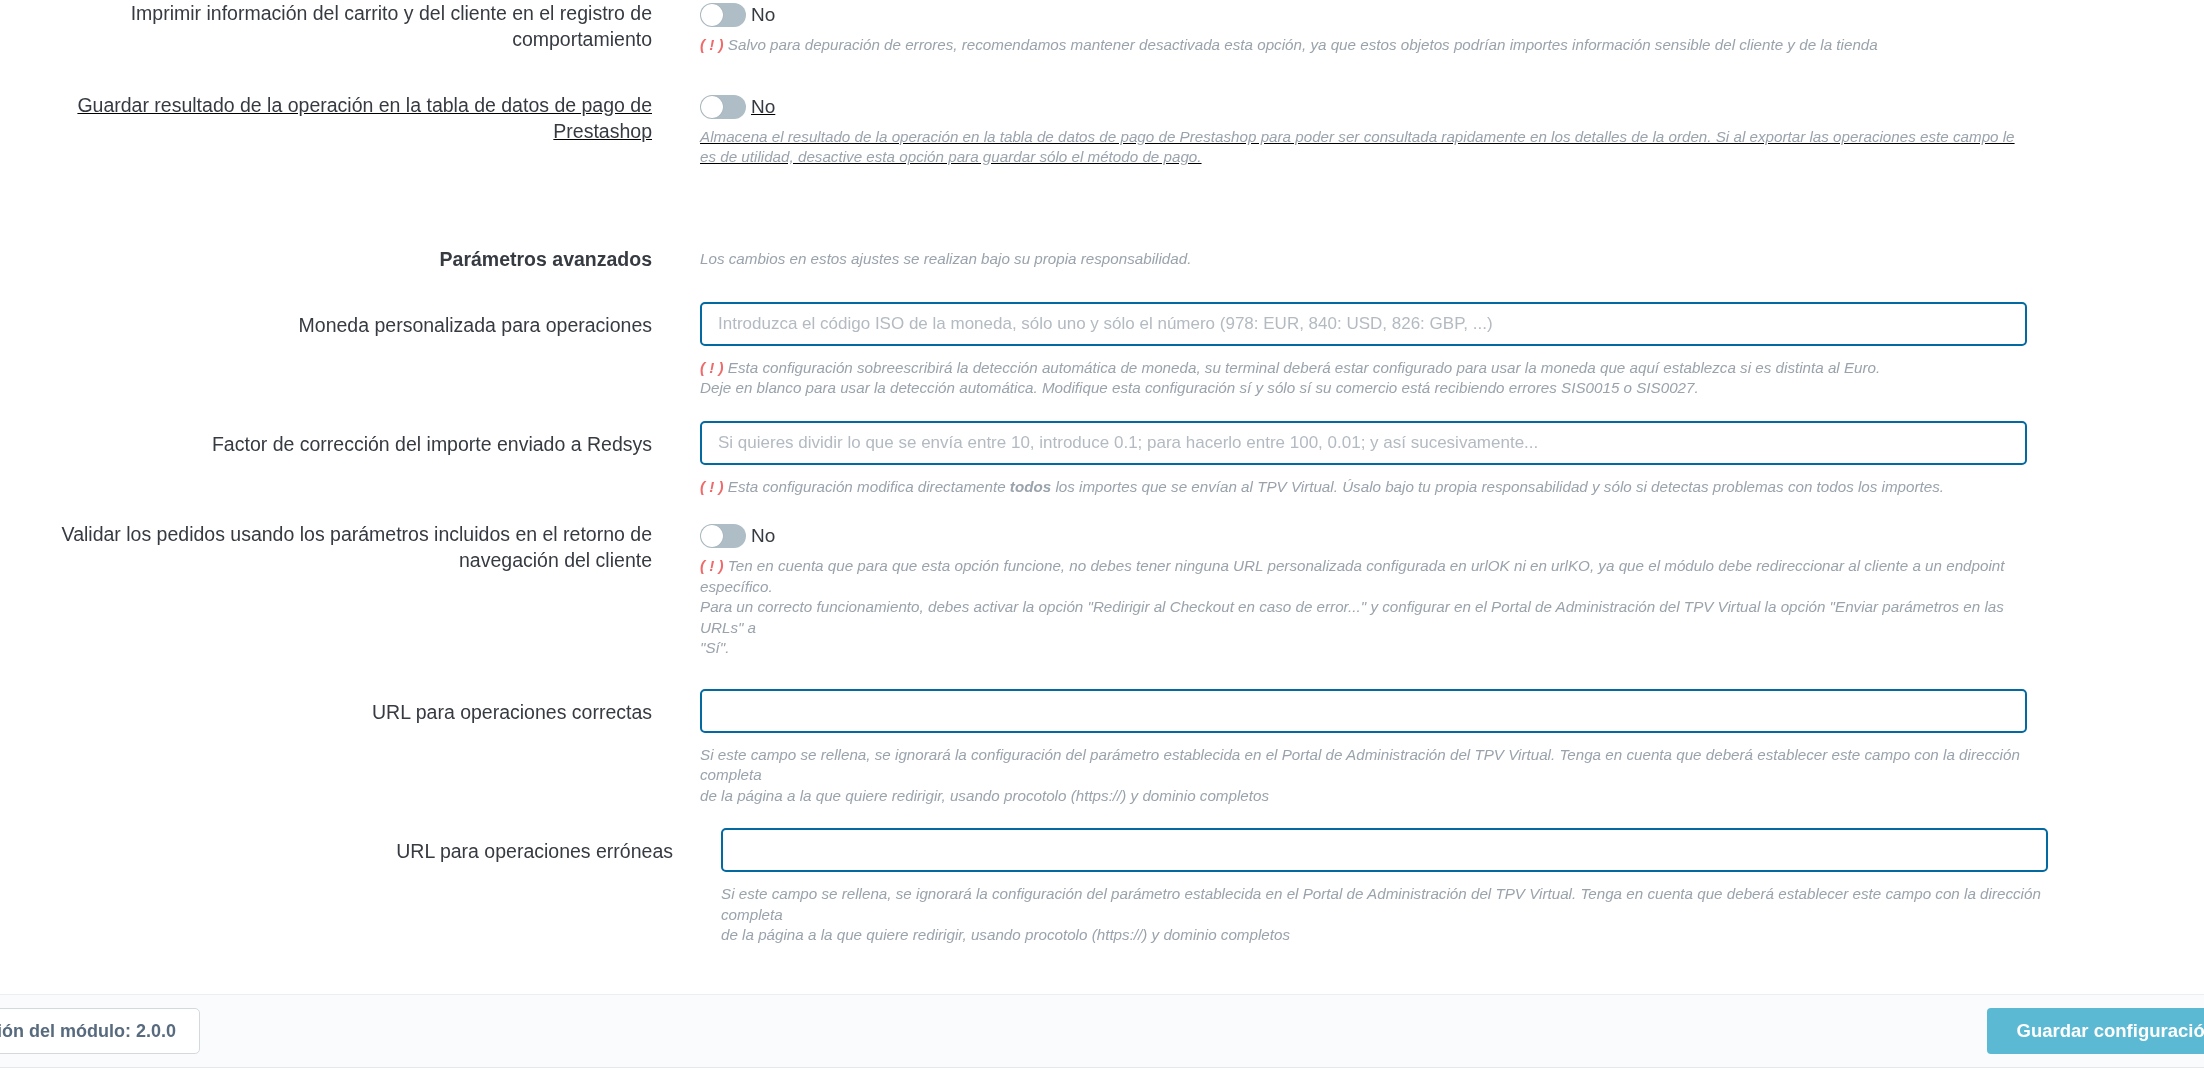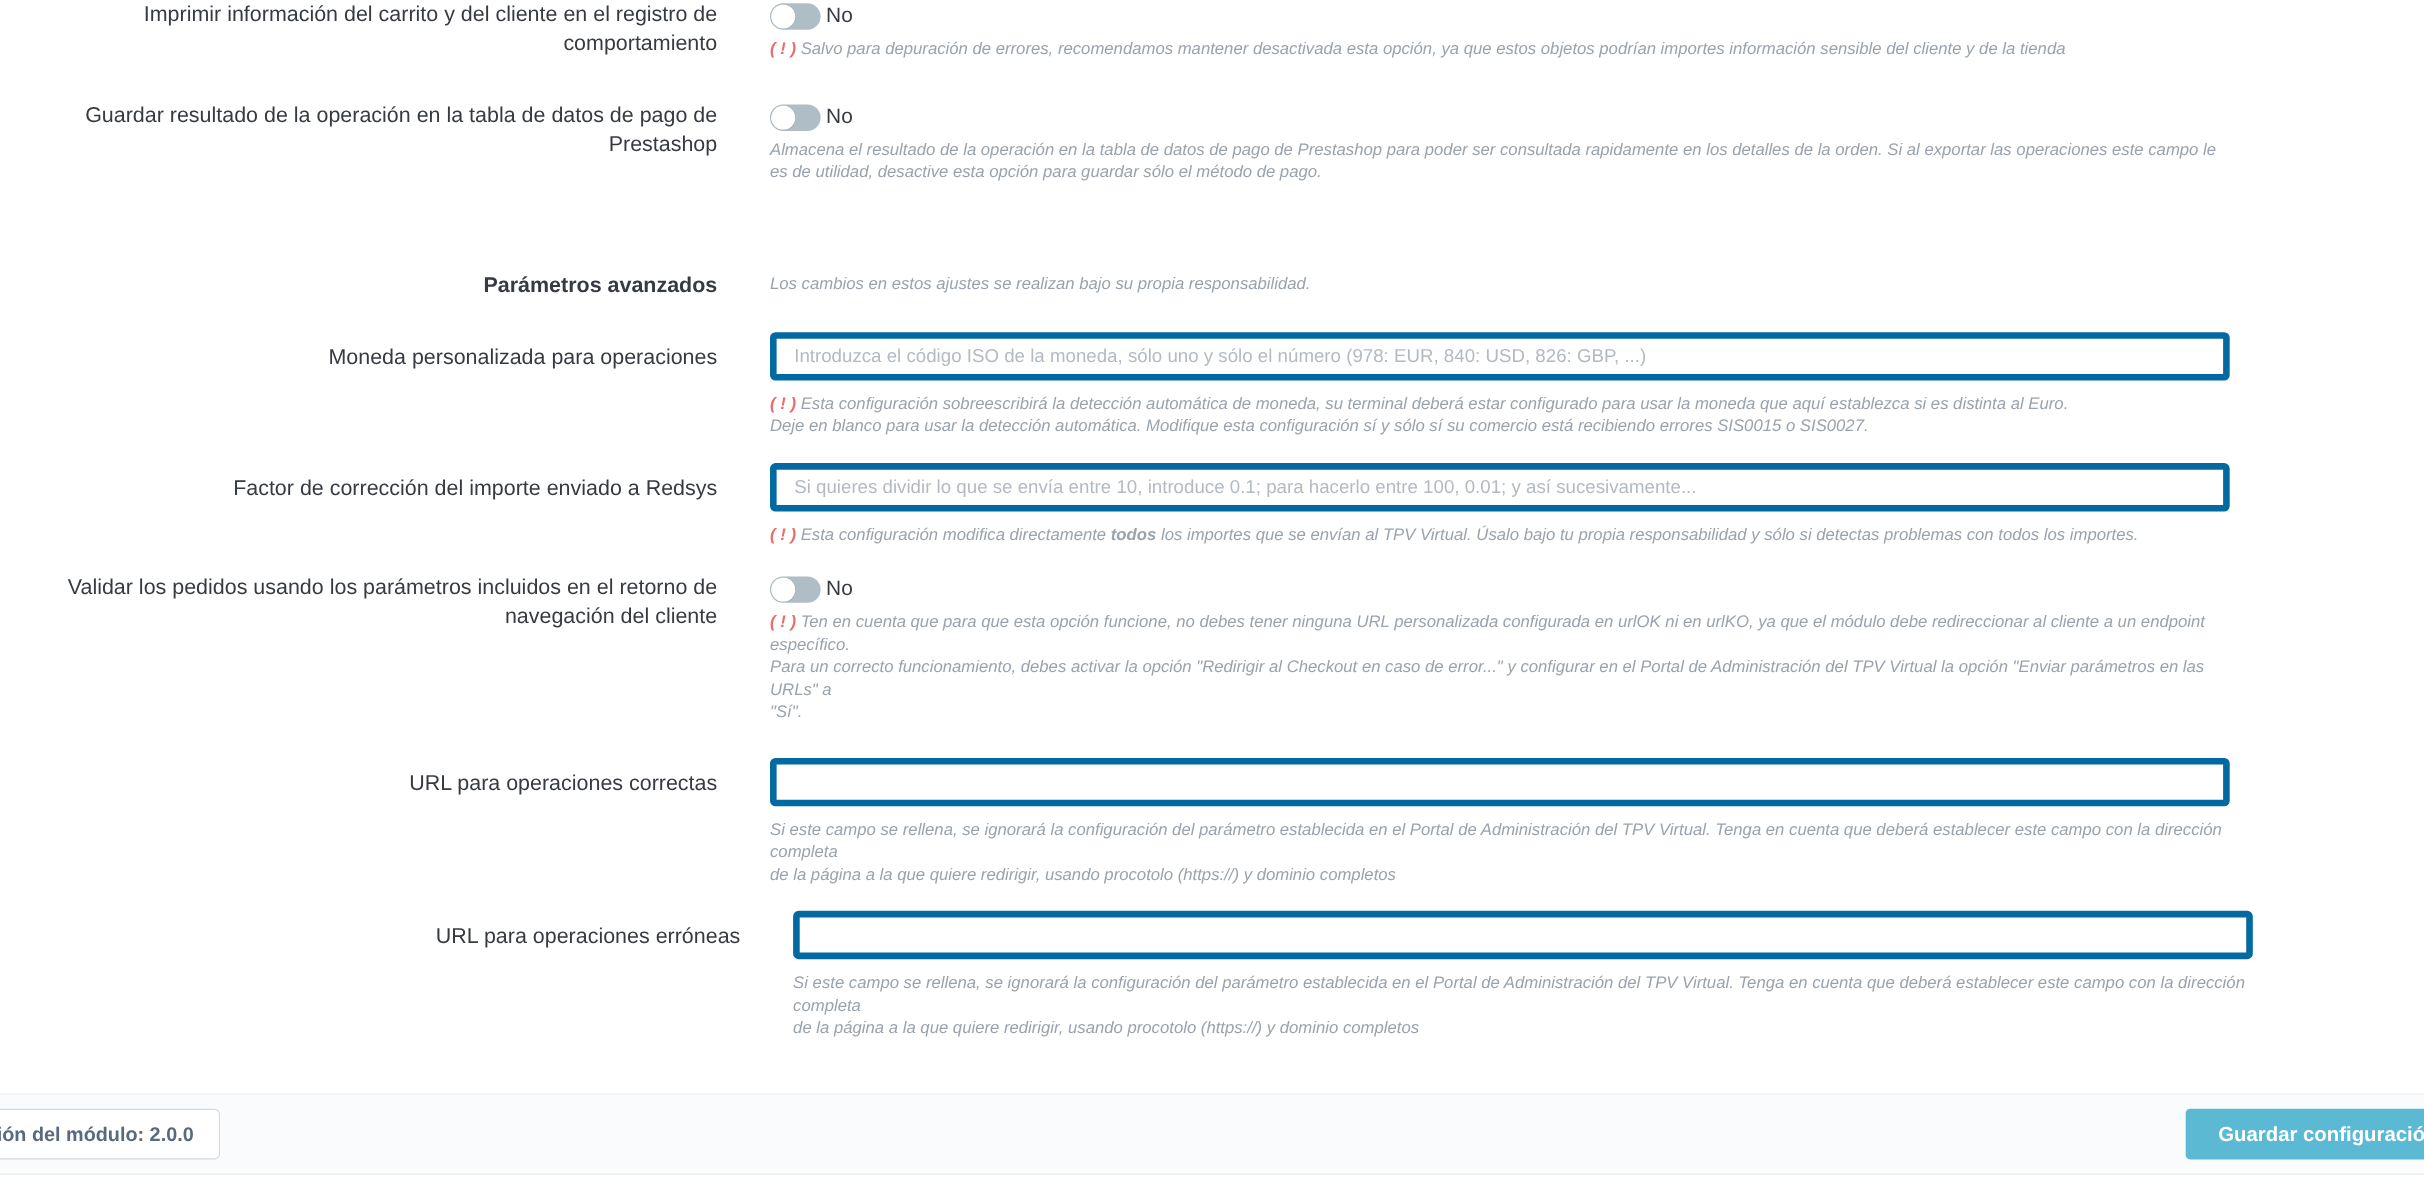--- a/index.html
+++ b/index.html
@@ -117,21 +117,21 @@
     color: #9aa3ac;
     line-height: 20px;
     padding-top: 3px;
   }
 
   
   .text-input {
     display: block;
     width: 1327px;
     height: 44px;
-    border: 6px solid #0369a1;
+    border: 2px solid #0369a1;
     border-radius: 5px;
     background: #ffffff;
     font-family: "Liberation Sans", "DejaVu Sans", sans-serif;
     font-size: 17px;
     color: #363a41;
     padding: 4px 16px;
     outline: none;
   }
   .text-input::placeholder { color: #b3bac1; }
 
@@ -203,21 +203,21 @@
             </span>
           <span class="switch-text">No</span>
         </div>
         <div class="help">
           <span class="warn">( ! )</span>
           <span>Salvo para depuración de errores, recomendamos mantener desactivada esta opción, ya que estos objetos podrían importes información sensible del cliente y de la tienda</span>
         </div>
       </div>
     </div>
 
-    <div class="form-row" style="margin-top:36px;">
+    <div class="form-row" style="margin-top:36px;text-decoration:underline;">
       <div class="row-label">Guardar resultado de la operación en la tabla de datos de pago de Prestashop</div>
       <div class="row-control">
         <div class="switch-line">
           <span class="switch">
               <span class="knob"></span>
             </span>
           <span class="switch-text">No</span>
         </div>
         <div class="help">Almacena el resultado de la operación en la tabla de datos de pago de Prestashop para poder ser consultada rapidamente en los detalles de la orden. Si al exportar las operaciones este campo le es de utilidad, desactive esta opción para guardar sólo el método de pago.</div>
       </div>

